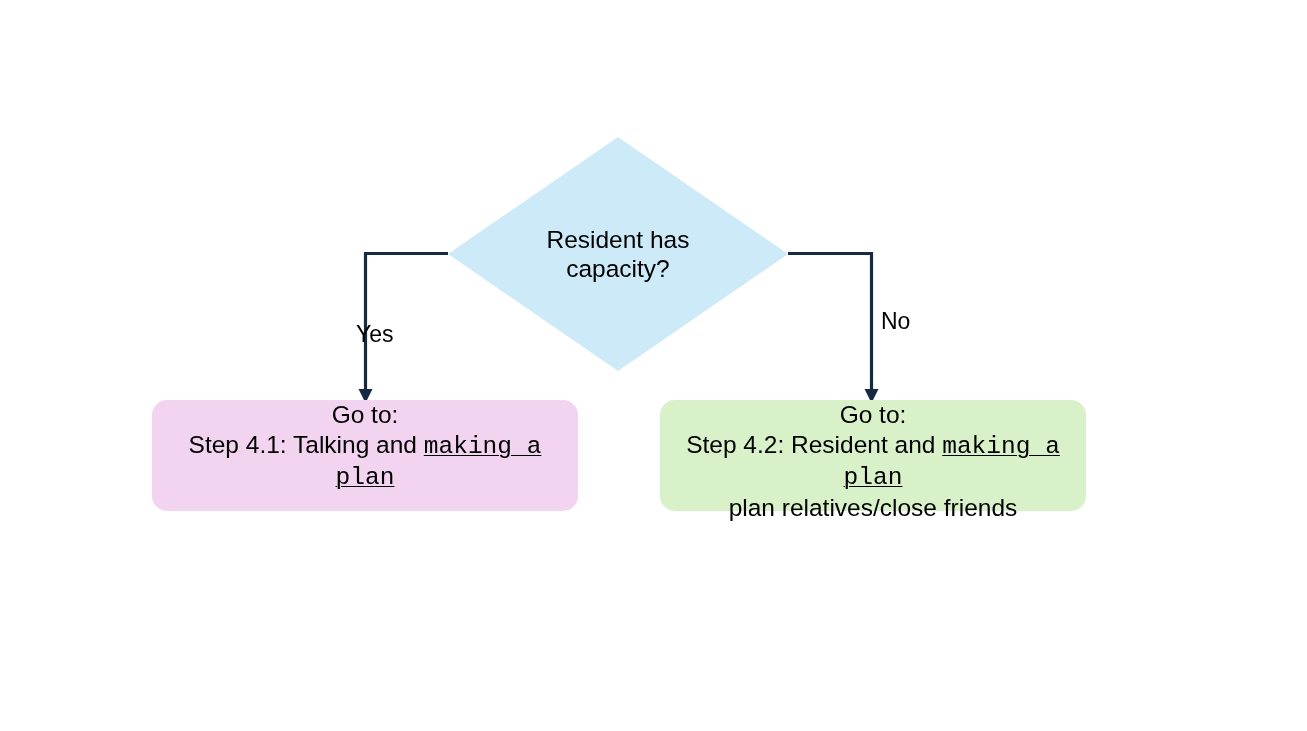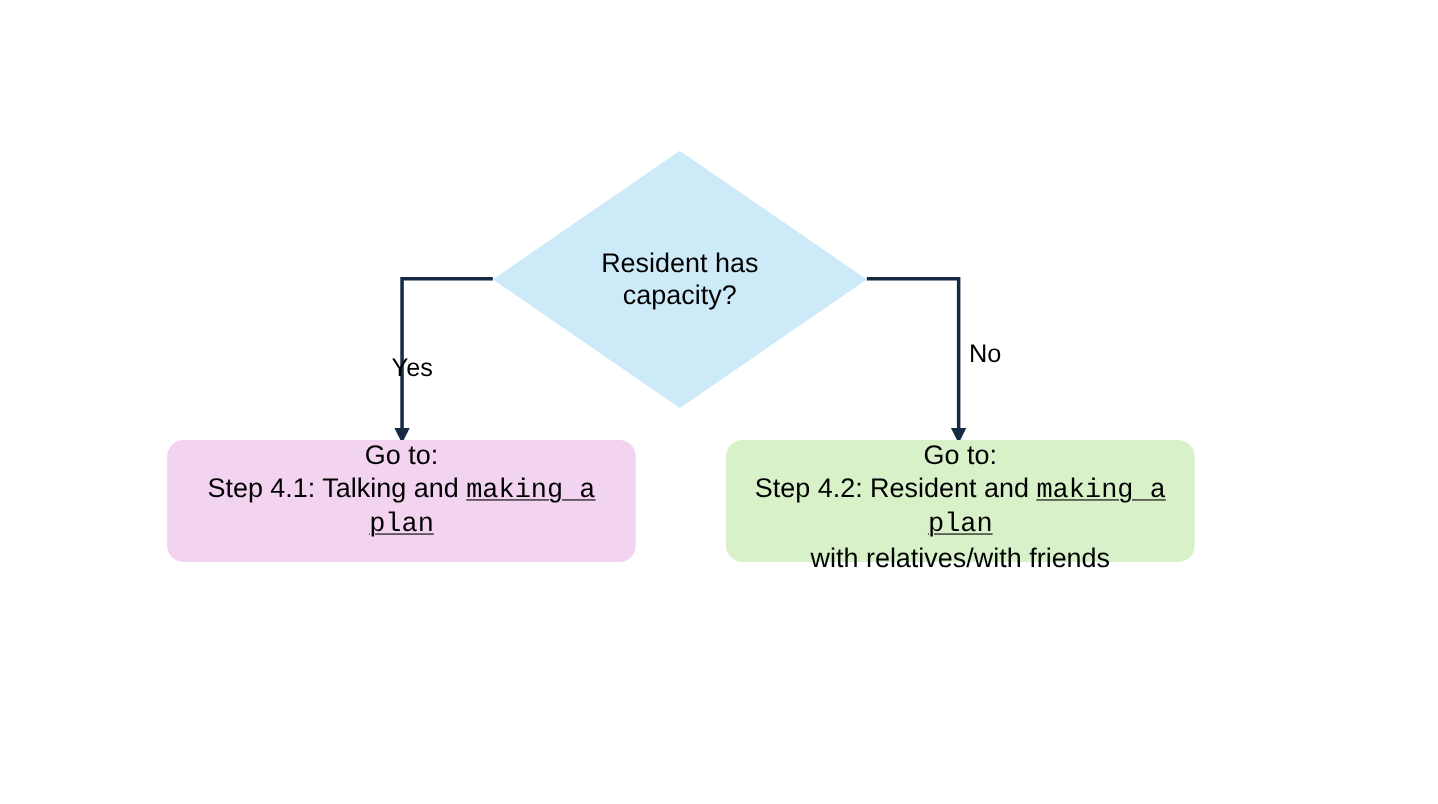--- a/index.html
+++ b/index.html
@@ -151,17 +151,17 @@
     <div class="box-text">
       <span>Go to:</span><br>
       <span>Step 4.1: Talking and </span><span class="spell">making a plan</span><br>
     </div>
   </div>
 
   <div class="outcome outcome-right">
     <div class="box-text">
       <span>Go to:</span><br>
       <span>Step 4.2: Resident and </span><span class="spell">making a plan</span><br>
-      <span>with relatives/with friends</span>
+      <span>plan relatives/close friends</span>
     </div>
   </div>
 
 </div>
 
 </body></html>

